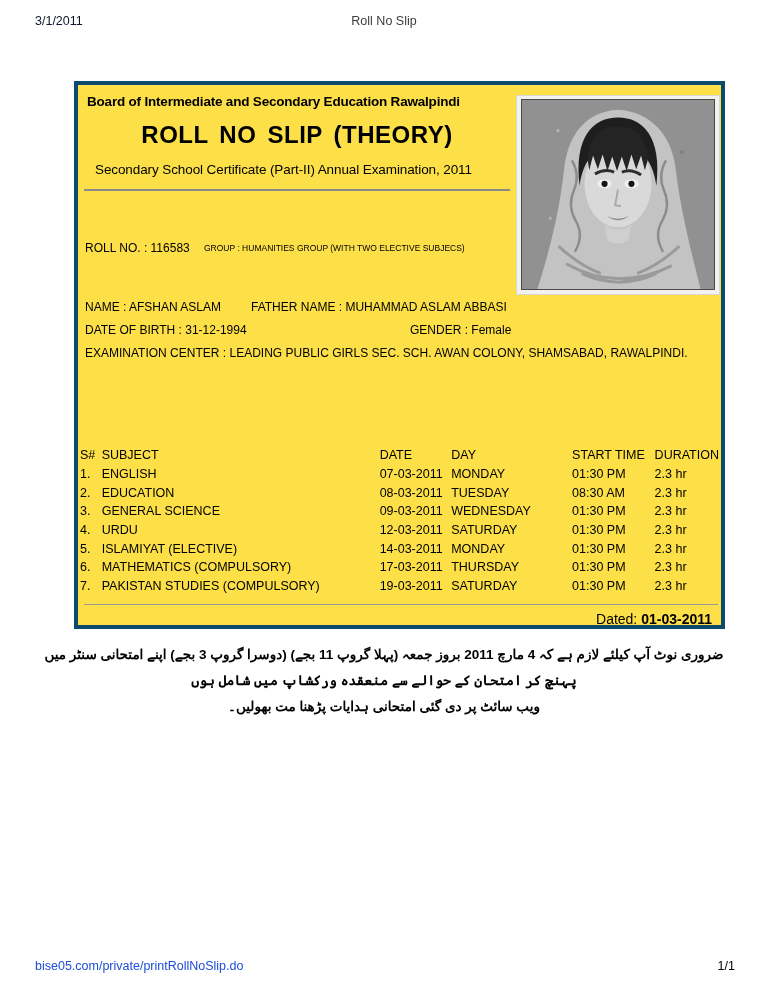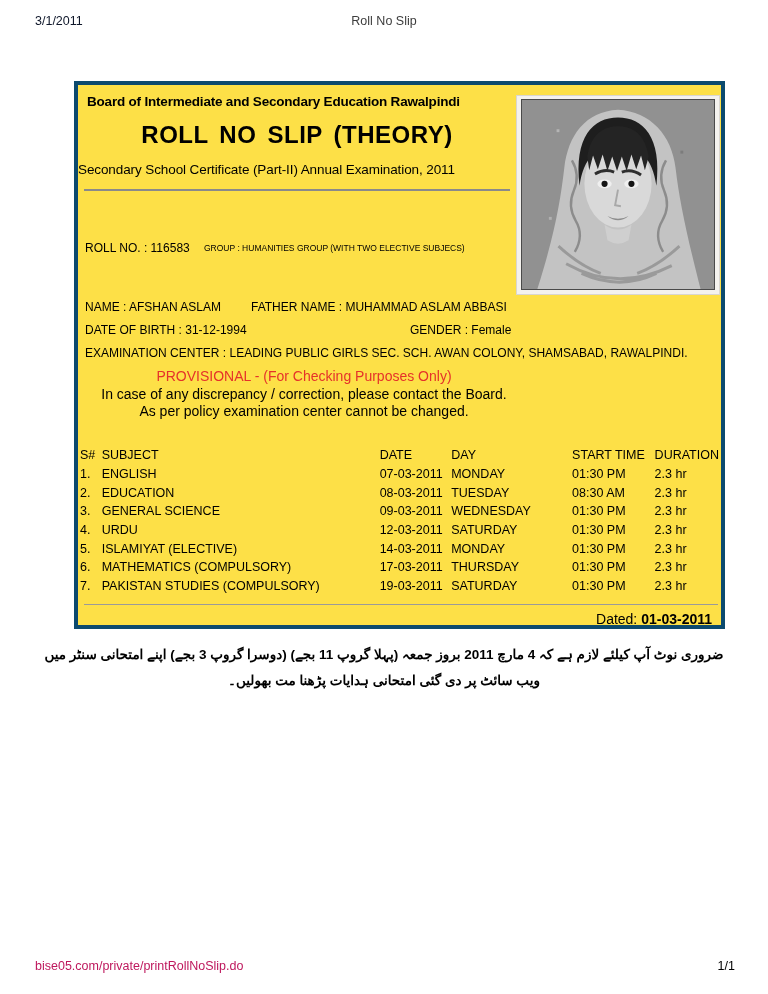--- a/index.html
+++ b/index.html
@@ -6,39 +6,39 @@
   html,body { width:768px; height:994px; background:#ffffff; }
   body {
     position:relative;
     font-family:"Liberation Sans", sans-serif;
     color:#000;
     overflow:hidden;
   }
   
   .ph-date   { position:absolute; left:35px;  top:14px; font-size:12.5px; color:#0f172a; }
   .ph-title  { position:absolute; left:0; top:14px; width:100%; text-align:center; font-size:12.5px; color:#3d3d3d; }
-  .pf-url    { position:absolute; left:35px;  top:959px; font-size:12.5px; color:#be185d; }
+  .pf-url    { position:absolute; left:35px;  top:959px; font-size:12.5px; color:#1d4ed8; }
   .pf-page   { position:absolute; right:33px; top:959px; font-size:12.5px; color:#000000; }
 
   
   .slip {
     position:absolute; left:74px; top:81px; width:651px; height:548px;
     border:4px solid #0c4a6e; background:#fde047;
   }
   .board-name {
     position:absolute; left:9px; top:9px; width:430px;
     font-size:13.5px; font-weight:bold; letter-spacing:-0.2px; white-space:nowrap;
   }
   .slip-title {
     position:absolute; left:0; top:36px; width:438px; text-align:center;
     font-size:24px; font-weight:bold; letter-spacing:0.5px; word-spacing:4px;
   }
   .exam-name {
     position:absolute; left:0; top:77px; width:368px; text-align:center;
-    font-size:13.5px; letter-spacing:-0.1px; white-space:nowrap;
+    font-size:13.5px; letter-spacing:-0.1px; white-space:nowrap;padding-left:17px;
   }
   .header-rule { position:absolute; left:6px; top:104px; width:426px; border-top:2px solid #8a8a8a; }
 
   
   .photo-frame {
     position:absolute; left:438px; top:10px; width:204px; height:200px;
     background:#f4f2ee; box-shadow:0 0 0 1px #d9d6d0 inset;
   }
   .photo-frame svg { position:absolute; left:6px; top:5px; width:192px; height:189px; outline:1px solid #4a4a4a; }
 
@@ -131,25 +131,20 @@
     <span>DATE OF BIRTH : </span><b>31-12-1994</b>
     <span class="pair gender-pair">
       <span>GENDER : </span><b>Female</b>
     </span>
   </div>
 
   <div class="frow center-row">
     <span>EXAMINATION CENTER : </span><b>LEADING PUBLIC GIRLS SEC. SCH. AWAN COLONY, SHAMSABAD, RAWALPINDI.</b>
   </div>
 
-  <div class="notices">
-    <div class="provisional">PROVISIONAL - (For Checking Purposes Only)</div>
-    <div>In case of any discrepancy / correction, please contact the Board.</div>
-    <div>As per policy examination center cannot be changed.</div>
-  </div>
 
   <table class="tt">
     <colgroup>
         <col style="width:22px">
         <col style="width:281px">
         <col style="width:72px">
         <col style="width:123px">
         <col style="width:83px">
         <col style="width:58px">
       </colgroup>
@@ -224,17 +219,18 @@
   </table>
 
   <div class="dated-rule"></div>
   <div class="dated">
     <span>Dated: </span><b>01-03-2011</b>
   </div>
 </div>
 
 <div class="urdu">
   <div class="u1">ضروری نوٹ   آپ کیلئے لازم ہے کہ 4 مارچ 2011 بروز جمعہ (پہلا گروپ 11 بجے) (دوسرا گروپ 3 بجے) اپنے امتحانی سنٹر میں</div>
+  <div class="u2">پہنچ کر امتحان کے حوالے سے منعقدہ ورکشاپ میں شامل ہوں</div>
   <div class="u3">ویب سائٹ پر دی گئی امتحانی ہدایات پڑھنا مت بھولیں۔</div>
 </div>
 
 <div class="pf-url">bise05.com/private/printRollNoSlip.do</div>
 <div class="pf-page">1/1</div>
 
 </body></html>

